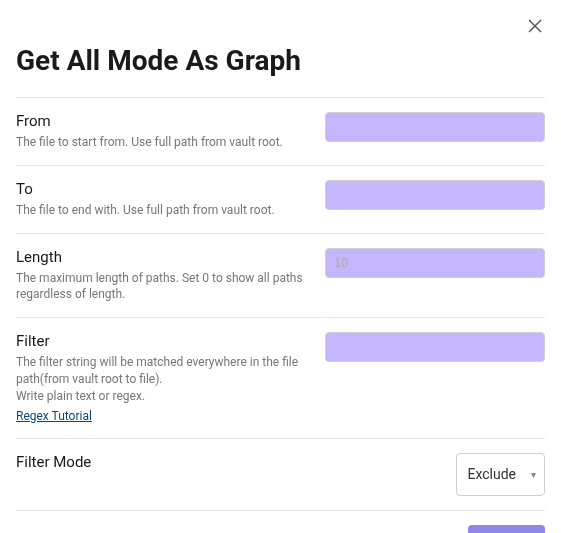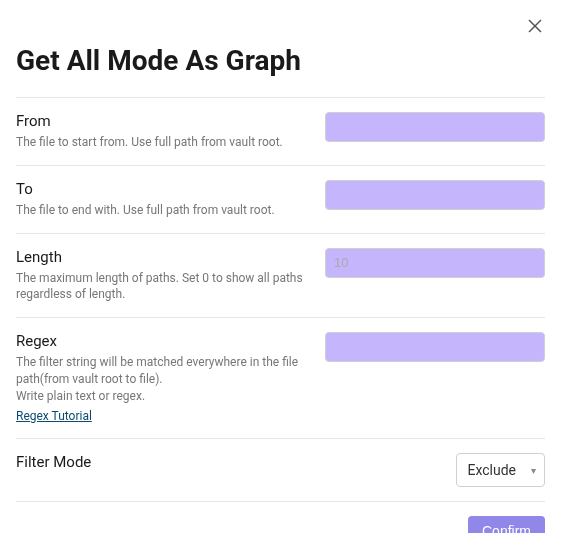--- a/index.html
+++ b/index.html
@@ -88,21 +88,21 @@
       border-radius: 4px;
       padding: 4px 8px;
       font-size: 13px;
       color: #333;
       background: #c4b5fd;
     }
     .text-input::placeholder {
       color: #aaa;
     }
     .select {
-      height: 34px;
+      height: 43px;
       border: 1px solid #d0d0d0;
       border-radius: 4px;
       padding: 4px 28px 4px 10px;
       font-size: 14px;
       color: #333;
       background: #fff;
       position: relative;
       cursor: pointer;
       display: flex;
       align-items: center;
@@ -169,21 +169,21 @@
       <div class="label">Length</div>
       <div class="desc">The maximum length of paths. Set 0 to show all paths regardless of length.</div>
     </div>
     <div class="row-right">
       <input type="text" class="text-input" placeholder="10" style="">
     </div>
   </div>
 
   <div class="row">
     <div class="row-left">
-      <div class="label">Regex</div>
+      <div class="label">Filter</div>
       <div class="desc">The filter string will be matched everywhere in the file path(from vault root to file).</div>
       <div class="desc">Write plain text or regex.</div>
       <a class="link">Regex Tutorial</a>
     </div>
     <div class="row-right">
       <input type="text" class="text-input" value="" style="">
     </div>
   </div>
 
   <div class="row">

